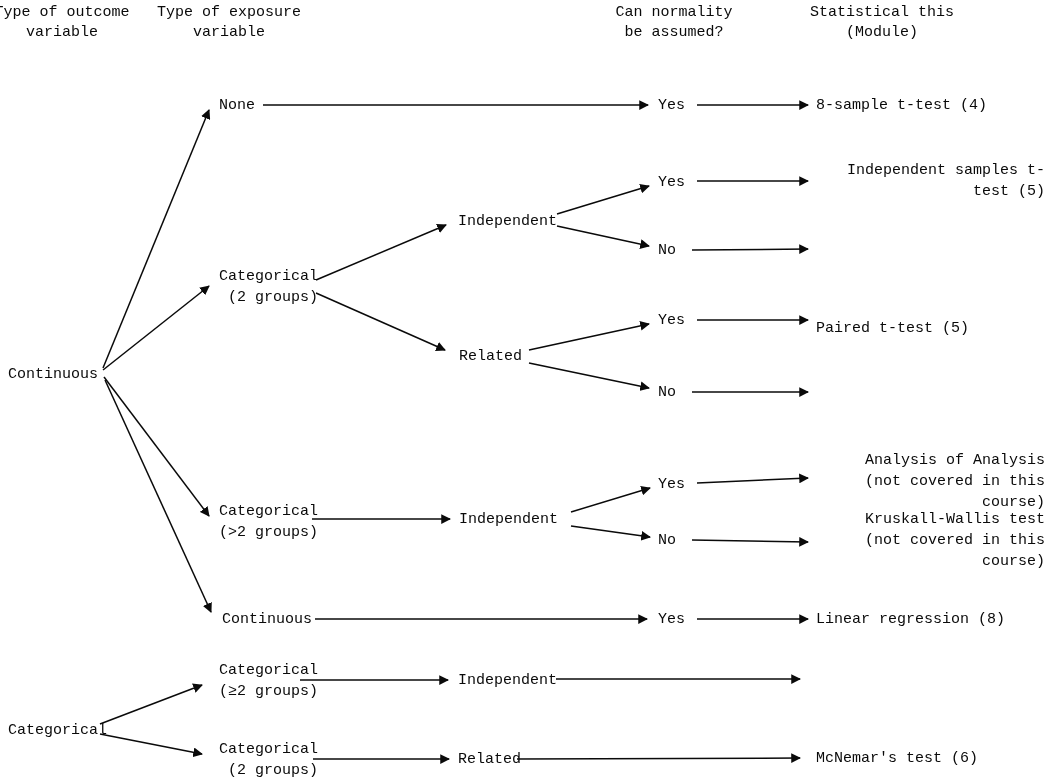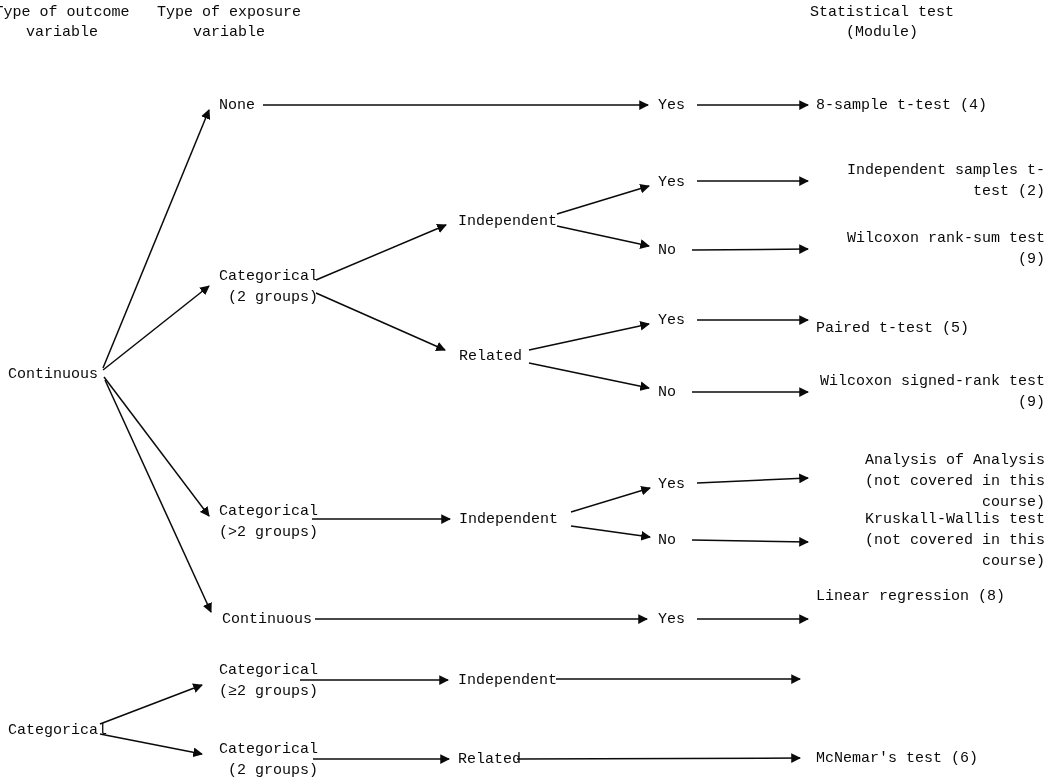--- a/index.html
+++ b/index.html
@@ -93,21 +93,23 @@
     <line x1="556" y1="679" x2="800" y2="679" marker-end="url(#ah)"></line>
 
     <line x1="313" y1="759" x2="449" y2="759" marker-end="url(#ah)"></line>
     <line x1="517" y1="759" x2="800" y2="758" marker-end="url(#ah)"></line>
   </svg>
 
   <div class="hdr" style="left:62px">Type of outcome
 variable</div>
   <div class="hdr" style="left:229px">Type of exposure
 variable</div>
-  <div class="hdr" style="left:882px">Statistical test
+  <div class="hdr" style="left:674px">Can normality
+be assumed?</div>
+  <div class="hdr" style="left:882px">Statistical this
 (Module)</div>
 
   <div class="node" style="left:8px; top:374px">Continuous</div>
   <div class="node" style="left:8px; top:730px">Categorical</div>
 
   <div class="node" style="left:219px; top:105px">None</div>
   <div class="node" style="left:219px; top:287px">Categorical
 (2 groups)</div>
   <div class="node" style="left:219px; top:522px">Categorical
 (&gt;2 groups)</div>
@@ -126,24 +128,22 @@
   <div class="node" style="left:658px; top:105px">Yes</div>
   <div class="node" style="left:658px; top:182px">Yes</div>
   <div class="node" style="left:658px; top:250px">No</div>
   <div class="node" style="left:658px; top:320px">Yes</div>
   <div class="node" style="left:658px; top:392px">No</div>
   <div class="node" style="left:658px; top:484px">Yes</div>
   <div class="node" style="left:658px; top:540px">No</div>
   <div class="node" style="left:658px; top:619px">Yes</div>
 
   <div class="node" style="left:816px; top:105px">8-sample t-test (4)</div>
-  <div class="node" style="left:816px; top:181px">Independent samples t-test (2)</div>
-  <div class="node" style="left:816px; top:249px">Wilcoxon rank-sum test (9)</div>
+  <div class="node" style="left:816px; top:181px">Independent samples t-test (5)</div>
   <div class="node" style="left:816px; top:328px">Paired t-test (5)</div>
-  <div class="node" style="left:816px; top:392px">Wilcoxon signed-rank test (9)</div>
   <div class="node" style="left:816px; top:481px">Analysis of Analysis
 (not covered in this course)</div>
   <div class="node" style="left:816px; top:540px">Kruskall-Wallis test
 (not covered in this course)</div>
-  <div class="node" style="left:816px; top:596px">Linear regression (8)</div>
+  <div class="node" style="left:816px; top:619px">Linear regression (8)</div>
   <div class="node" style="left:816px; top:758px">McNemar's test (6)</div>
 
 </div>
 
 </body></html>

